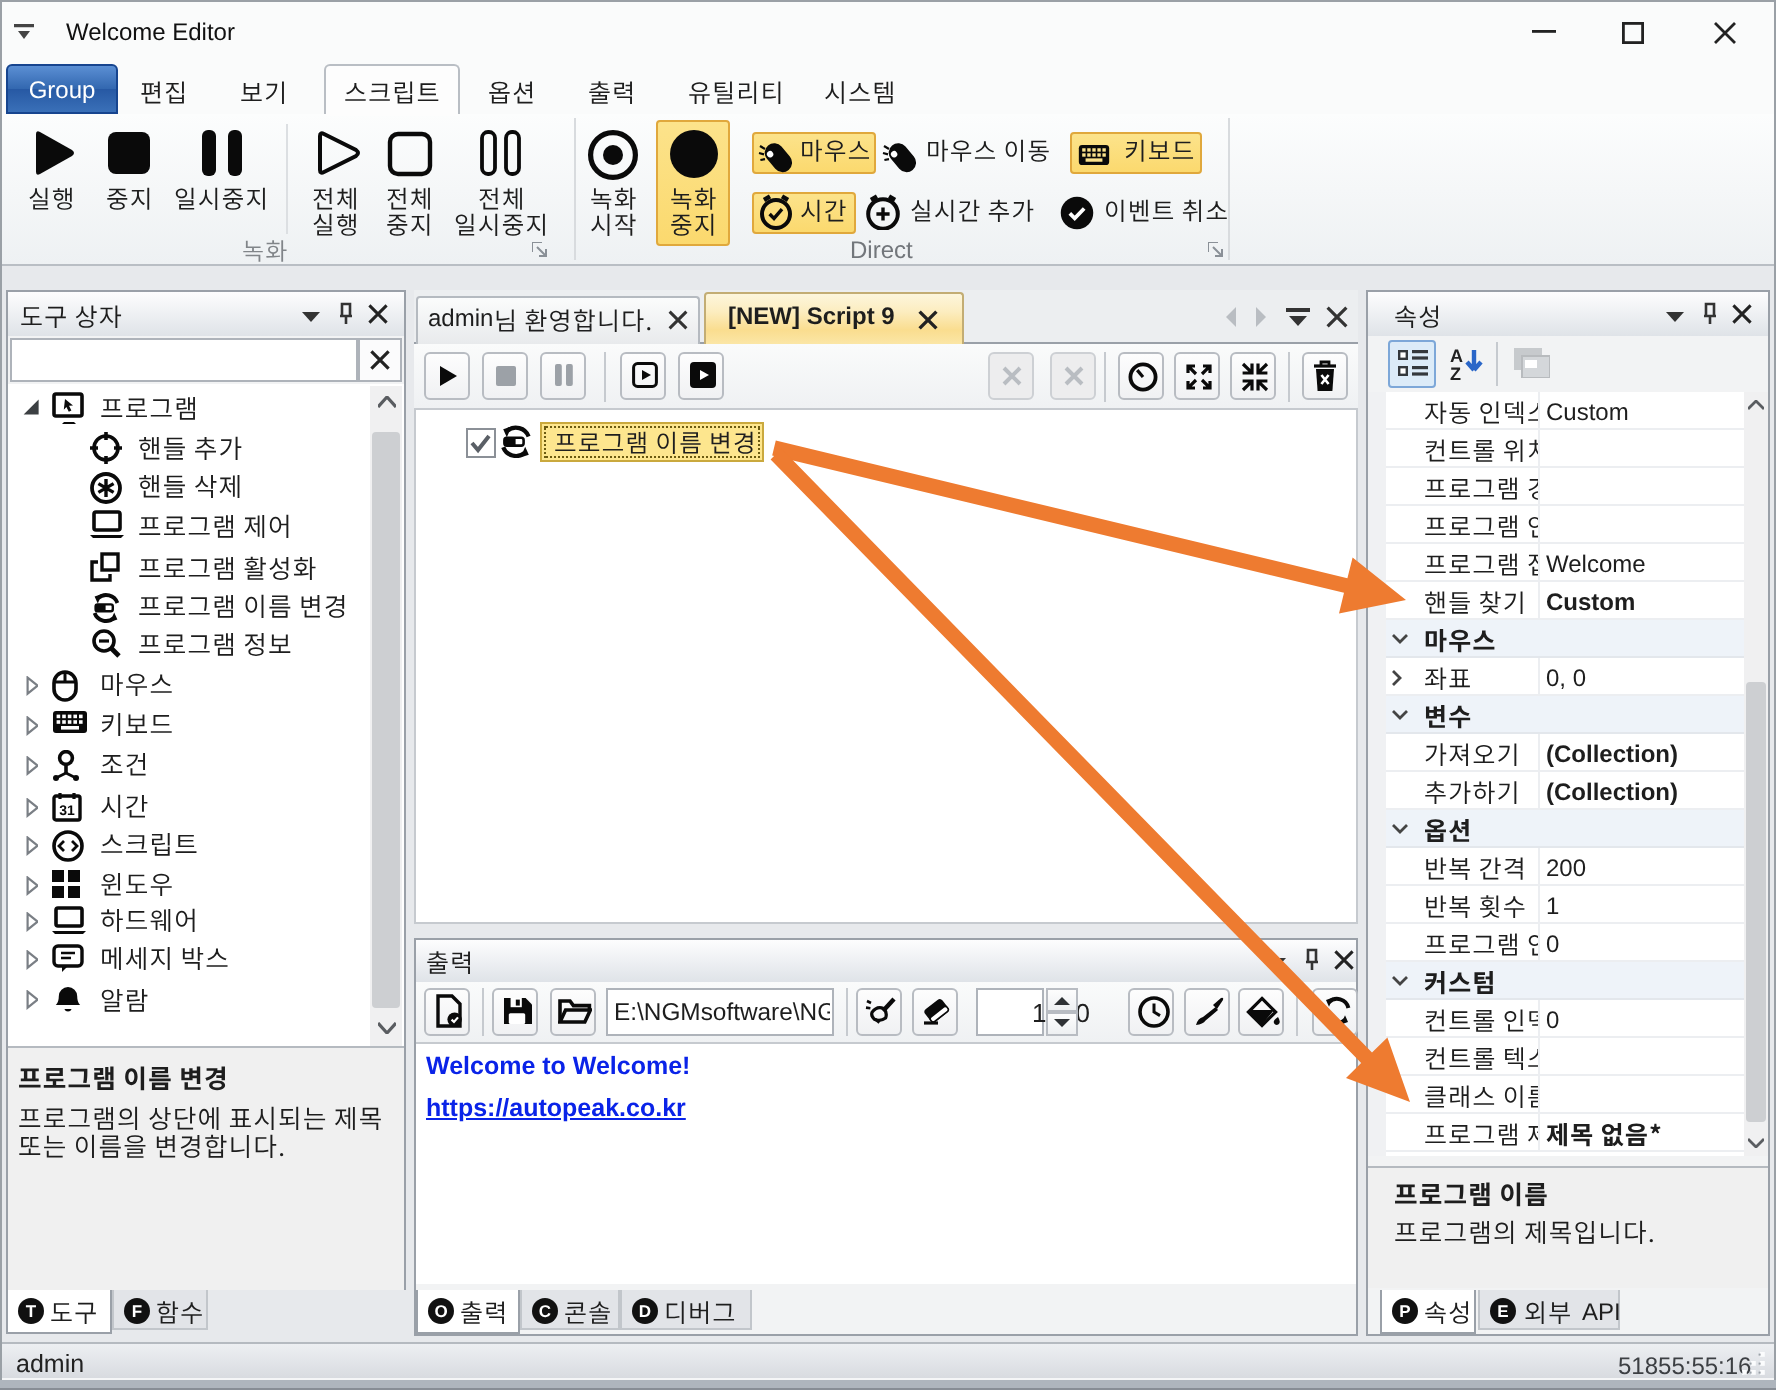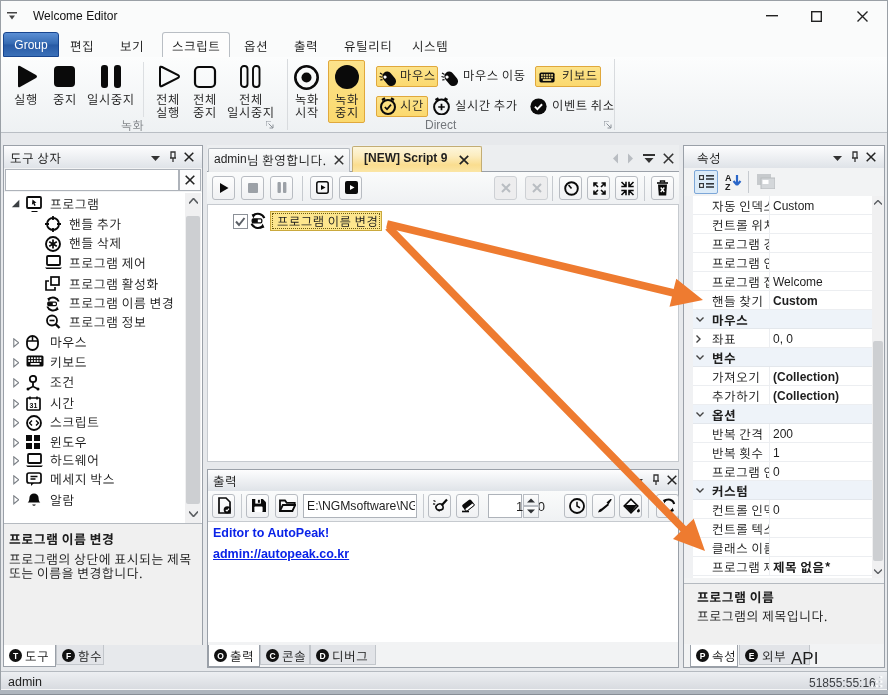--- a/index.html
+++ b/index.html
@@ -1096,22 +1096,22 @@
       <path d="M16 10.5 q1.6 2.6 0.3 3.6 q-1.4 0.9-2.3-0.5 q-0.7-1.3 2-3.1z" fill="#0a0a0a"></path>
     </svg>
     <div class="abs" style="left:648px;top:494px;width:1px;height:24px;background:#c6cacf"></div>
     <div class="abs" style="left:656px;top:494px;width:23px;height:24px;background:linear-gradient(#fdfdfd,#f0f1f3);border:1px solid #b8bcc2;border-radius:3px"></div>
     <svg class="abs" style="left:661px;top:498px" width="15" height="15">
       <path d="M13.2 6 A5.8 5.8 0 0 0 3.4 3.2 M1.8 9 A5.8 5.8 0 0 0 11.6 11.8" fill="none" stroke="#0a0a0a" stroke-width="2"></path>
       <path d="M5.5 0.8 L2 2 3.5 5.4z" fill="#0a0a0a"></path>
       <path d="M9.5 14.2 L13 13 11.5 9.6z" fill="#0a0a0a"></path>
     </svg>
     <div class="abs" style="left:208px;top:521px;width:470px;height:121px;background:#fff;border-top:1px solid #c6cacf"></div>
-    <div class="abs" style="left:213px;top:526px;font-size:12.5px;font-weight:bold;color:#0a23e8">Editor to AutoPeak!</div>
-    <div class="abs" style="left:213px;top:547px;font-size:12.5px;font-weight:bold;color:#0a23e8;text-decoration:underline">admin://autopeak.co.kr</div>
+    <div class="abs" style="left:213px;top:526px;font-size:12.5px;font-weight:bold;color:#0a23e8">Welcome to Welcome!</div>
+    <div class="abs" style="left:213px;top:547px;font-size:12.5px;font-weight:bold;color:#0a23e8;text-decoration:underline">https://autopeak.co.kr</div>
     <div class="abs" style="left:208px;top:645px;width:52px;height:22px;background:#fff;border:1px solid #9aa0a8;border-top:none"></div>
     <svg class="abs" style="left:214px;top:649px" width="13" height="13">
       <circle cx="6.5" cy="6.5" r="6.5" fill="#111"></circle>
       <text x="6.5" y="9.6" font-size="8.5" font-weight="bold" text-anchor="middle" font-family="Liberation Sans" fill="#fff">O</text>
     </svg>
     <div class="abs" style="left:230px;top:648px">
       <svg width="25" height="18" style="overflow:hidden;display:block">
         <g transform="translate(0.0 13) scale(0.0125,-0.0125)" fill="#1e1e1e">
           <use href="#g10" x="0"></use>
           <use href="#g11" x="968"></use>
@@ -1529,21 +1529,21 @@
       <text x="6.5" y="9.6" font-size="8.5" font-weight="bold" text-anchor="middle" font-family="Liberation Sans" fill="#fff">E</text>
     </svg>
     <div class="abs" style="left:762px;top:648px">
       <svg width="25" height="18" style="overflow:hidden;display:block">
         <g transform="translate(0.0 13) scale(0.0125,-0.0125)" fill="#1e1e1e">
           <use href="#g135" x="0"></use>
           <use href="#g136" x="968"></use>
         </g>
       </svg>
     </div>
-    <div class="abs" style="left:791px;top:649px;font-size:17px">API</div>
+    <div class="abs" style="left:791px;top:649px;font-size:12px">API</div>
     <div class="abs" style="left:1px;top:671px;width:886px;height:18px;background:linear-gradient(#edeff2,#d8dbe0);border-top:1px solid #b5bac0"></div>
     <div class="abs" style="left:8px;top:675px;font-size:12.5px;color:#222">admin</div>
     <div class="abs" style="left:809px;top:676px;font-size:12px;color:#3c3f43">51855:55:16</div>
     <div class="abs" style="left:1px;top:689px;width:886px;height:1px;background:#f5f6f7"></div>
     <div class="abs" style="left:0px;top:690px;width:888px;height:5px;background:#aeb5bd;border-bottom:1px solid #878d95"></div>
     <svg class="abs" style="left:871px;top:676px" width="12" height="12">
       <g fill="#fbfcfd">
         <rect x="9" y="0" width="2.4" height="2.4"></rect>
         <rect x="9" y="4.5" width="2.4" height="2.4"></rect>
         <rect x="9" y="9" width="2.4" height="2.4"></rect>

